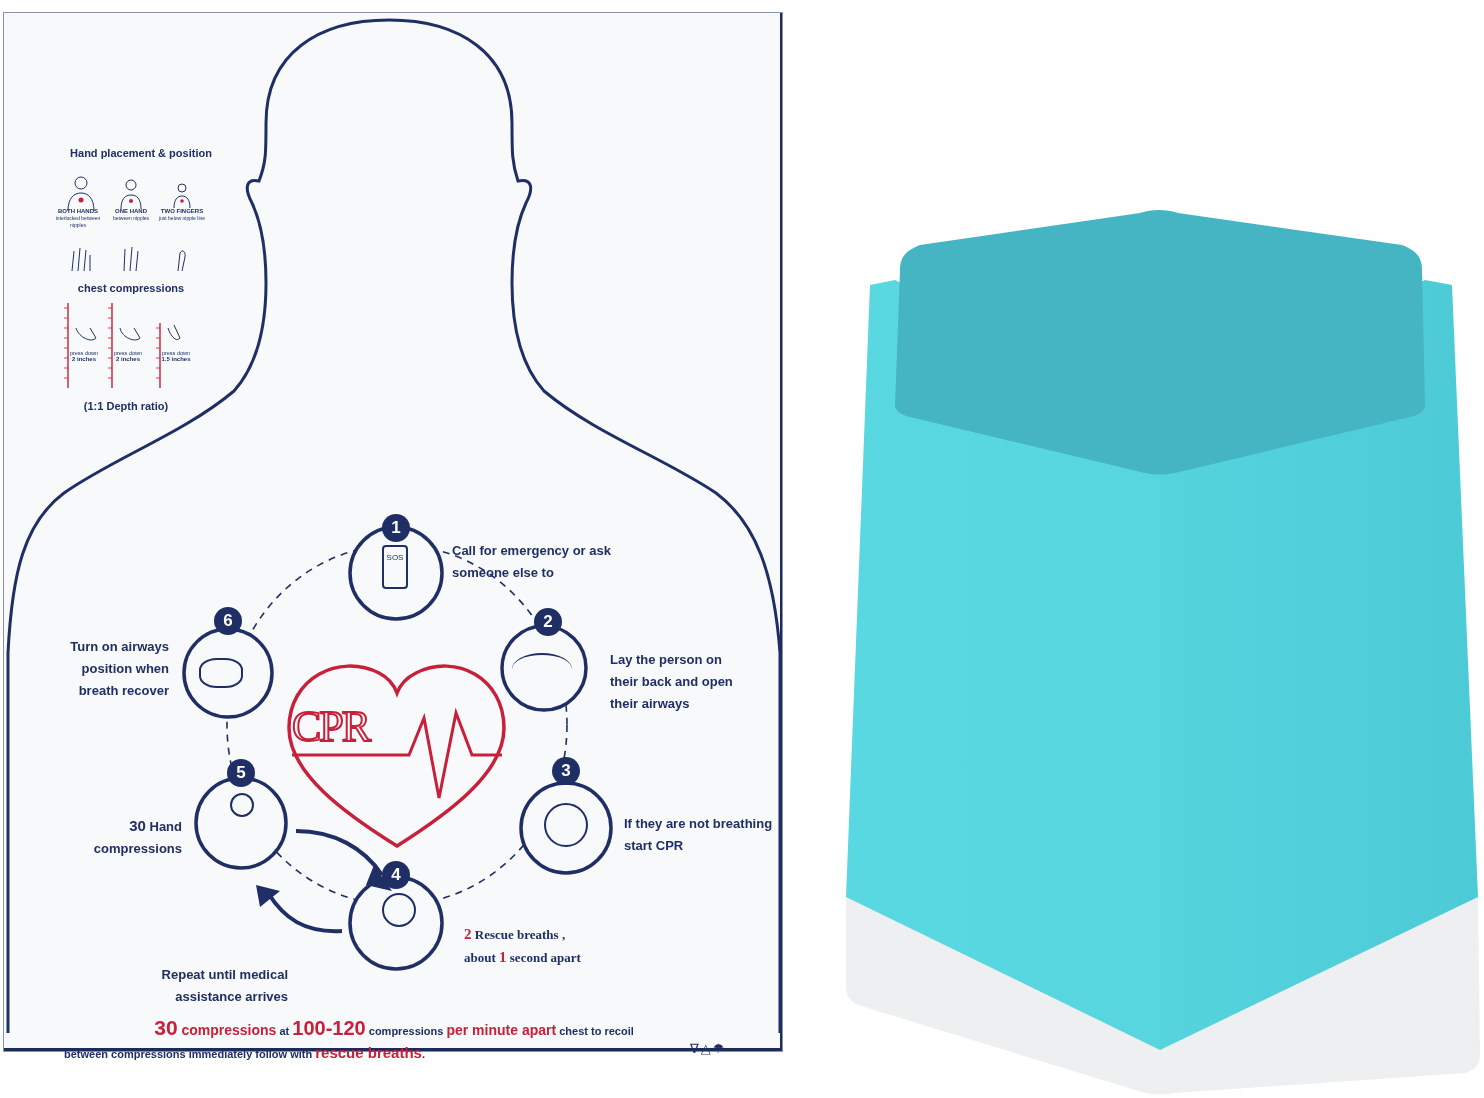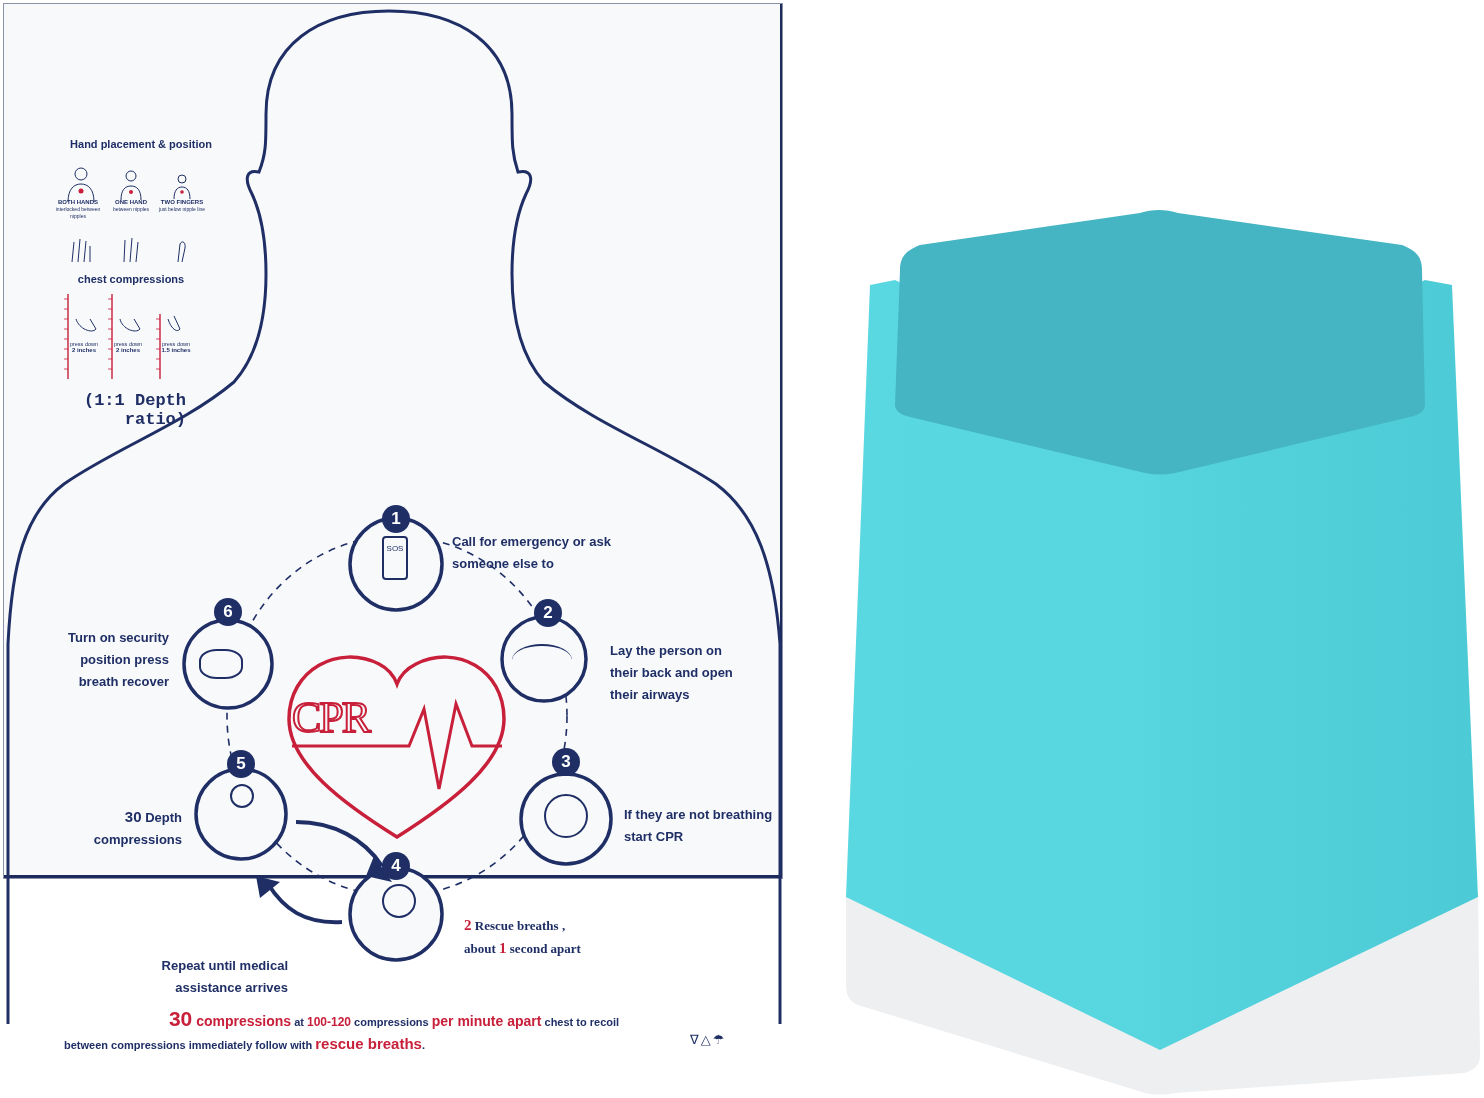--- a/index.html
+++ b/index.html
@@ -1,25 +1,25 @@
 <!DOCTYPE html>
 <html><head>
 <meta charset="utf-8">
 <style>
   html,body{margin:0;padding:0;background:#ffffff;}
   body{width:1484px;height:1098px;position:relative;overflow:hidden;font-family:"Liberation Sans",sans-serif;}
-  .poster{position:absolute;left:3px;top:3px;width:780px;height:876px;background:#f8f9fb;border:1px solid #8a93a8;box-sizing:border-box;box-shadow:inset -2px -3px 0 #1c2a5c;}
+  .poster{position:absolute;left:3px;top:12px;width:780px;height:1040px;background:#f8f9fb;border:1px solid #8a93a8;box-sizing:border-box;box-shadow:inset -2px -3px 0 #1c2a5c;}
   .abs{position:absolute;}
   .red{color:#c8203a;}
   svg.full{position:absolute;left:0;top:0;}
   .hp-title{left:52px;top:134px;width:170px;font-size:11px;font-weight:bold;color:#1f2f66;text-align:center;}
   .hp-lbl{font-size:6px;font-weight:bold;color:#1f2f66;text-align:center;width:56px;line-height:7px;}
   .cc-title{left:52px;top:269px;width:150px;font-size:11px;font-weight:bold;color:#1f2f66;text-align:center;}
   .cc-lbl{font-size:5.5px;color:#1f2f66;text-align:center;width:40px;line-height:6px;}
-  .ratio{left:62px;top:387px;width:120px;font-size:17px;font-weight:bold;color:#1f2f66;text-align:right;font-family:Liberation Mono, monospace;}
+  .ratio{left:62px;top:387px;width:120px;font-size:11px;font-weight:bold;color:#1f2f66;text-align:center;}
   .main-title{left:190px;top:436px;width:400px;text-align:center;font-size:44px;font-weight:900;font-style:italic;color:#1f2f66;letter-spacing:-1px;}
   .step-text{font-size:13px;font-weight:bold;color:#1f2f66;line-height:22px;}
   .badge{width:28px;height:28px;border-radius:50%;background:#1f2f66;color:#fff;font-weight:bold;font-size:17px;text-align:center;line-height:28px;}
   .footer1{left:60px;top:1003px;width:660px;text-align:center;font-size:11px;font-weight:bold;color:#1f2f66;}
   .footer1 .big{font-size:21px;color:#c8203a;}
   .footer1 .med{font-size:16px;color:#c8203a;}
   .footer2{left:60px;top:1031px;width:660px;text-align:left;font-size:11px;font-weight:bold;color:#1f2f66;}
   .footer2 .med{font-size:15px;color:#c8203a;}
   .symbols{left:686px;top:1028px;font-size:13px;color:#1f2f66;letter-spacing:2px;}
   .product{position:absolute;left:840px;top:205px;width:644px;height:893px;}
@@ -137,28 +137,28 @@
   <div class="abs" style="left:195px;top:645px;width:40px;height:26px;border:2px solid #1f2f66;border-radius:40%;"></div>
 
   <div class="abs step-text" style="left:448px;top:527px;width:160px;">Call for emergency or ask someone else to</div>
   <div class="abs step-text" style="left:606px;top:636px;width:140px;">Lay the person on their back and open their airways</div>
   <div class="abs step-text" style="left:620px;top:800px;width:150px;">If they are not breathing start CPR</div>
   <div class="abs step-text" style="left:460px;top:910px;width:180px;font-family:Liberation Serif, serif;">
     <div><span class="red" style="font-size:15px;">2</span><span> Rescue breaths ,</span></div>
     <div><span>about </span><span class="red" style="font-size:15px;">1</span><span> second apart</span></div>
   </div>
   <div class="abs step-text" style="left:70px;top:802px;width:108px;text-align:right;">
-    <div><span style="font-size:15px;">30</span><span> Depth</span></div>
+    <div><span style="font-size:15px;">30</span><span> Hand</span></div>
     <div>compressions</div>
   </div>
-  <div class="abs step-text" style="left:50px;top:623px;width:115px;text-align:right;">Turn on security position press breath recover</div>
+  <div class="abs step-text" style="left:50px;top:623px;width:115px;text-align:right;">Turn on airways position when breath recover</div>
   <div class="abs step-text" style="left:140px;top:911px;width:144px;text-align:right;margin-top:40px;">Repeat until medical assistance arrives</div>
 
   <div class="abs footer1">
-    <span class="big">30</span><span class="med" style="font-size:14px;"> compressions</span><span> at </span><span class="big" style="font-size:12px;">100-120</span><span> compressions </span><span class="med" style="font-size:14px;">per minute apart</span><span> chest to recoil</span>
+    <span class="big">30</span><span class="med" style="font-size:14px;"> compressions</span><span> at </span><span class="big" style="font-size:20px;">100-120</span><span> compressions </span><span class="med" style="font-size:14px;">per minute apart</span><span> chest to recoil</span>
   </div>
   <div class="abs footer2">
     <span>between compressions immediately follow with </span><span class="med">rescue breaths</span><span>.</span>
   </div>
   <div class="abs symbols">∇△☂</div>
 </div>
 
 <svg class="product" width="644" height="893" viewBox="0 0 644 893">
   <defs>
     <linearGradient id="sideL" x1="0" x2="1" y1="0" y2="0">

